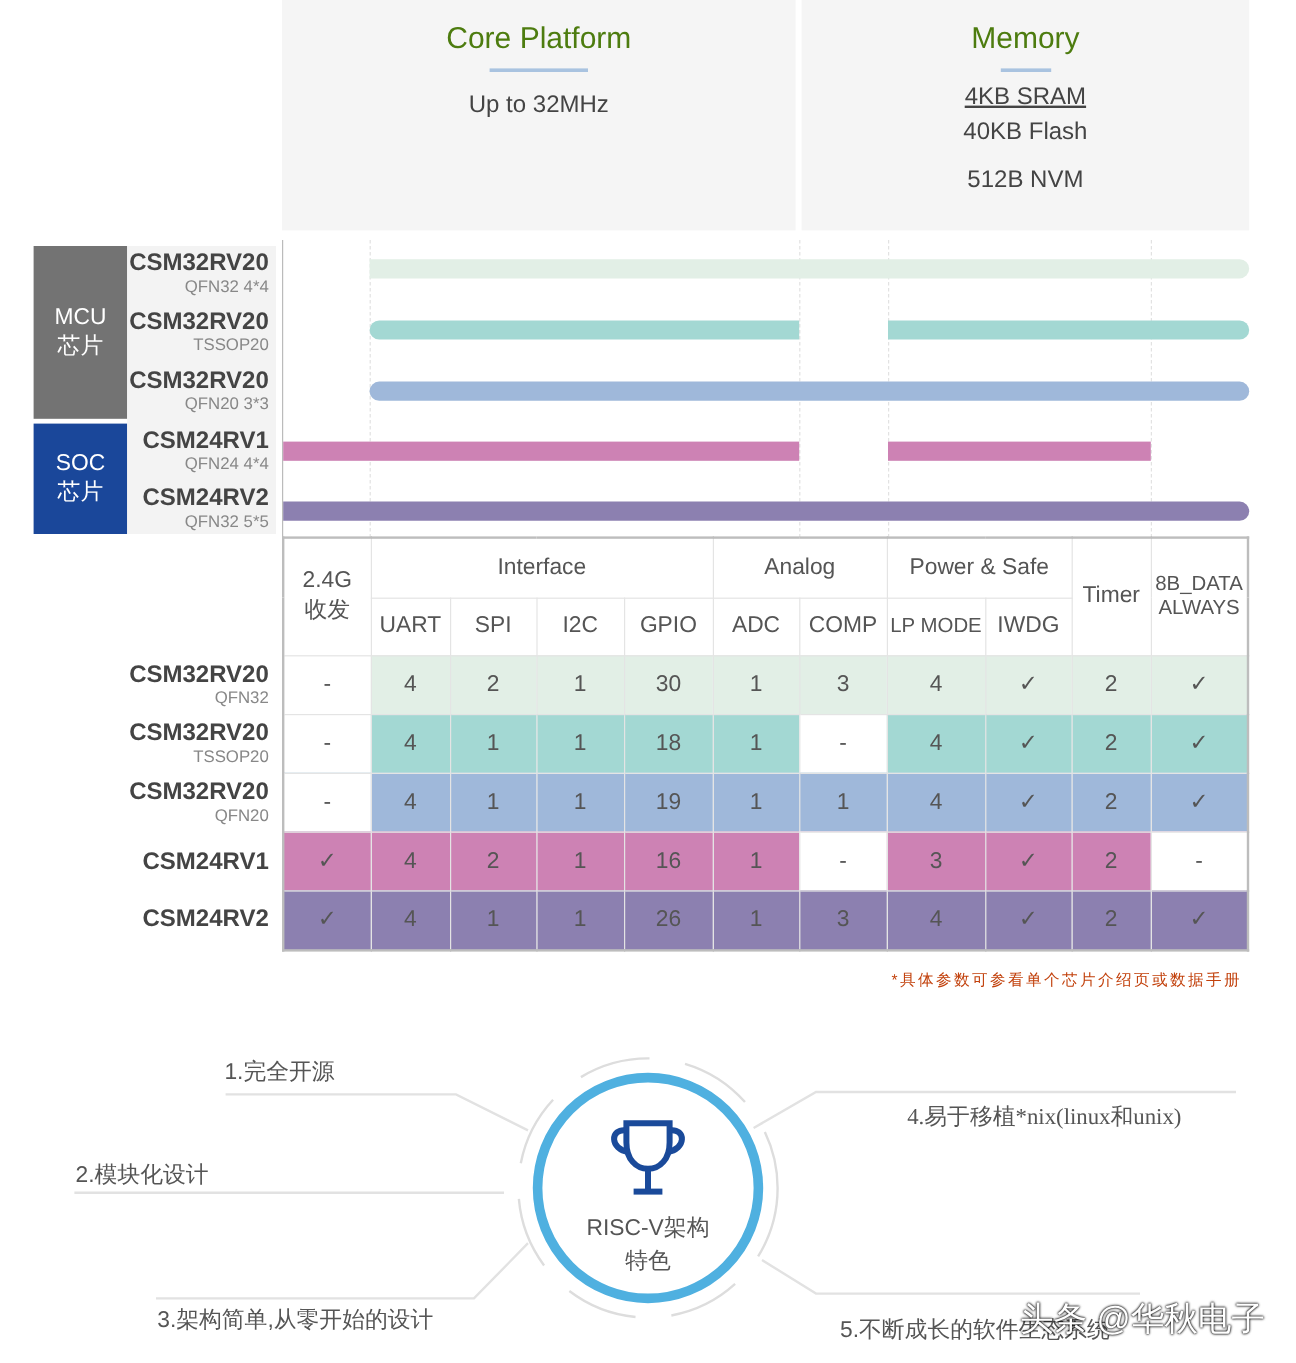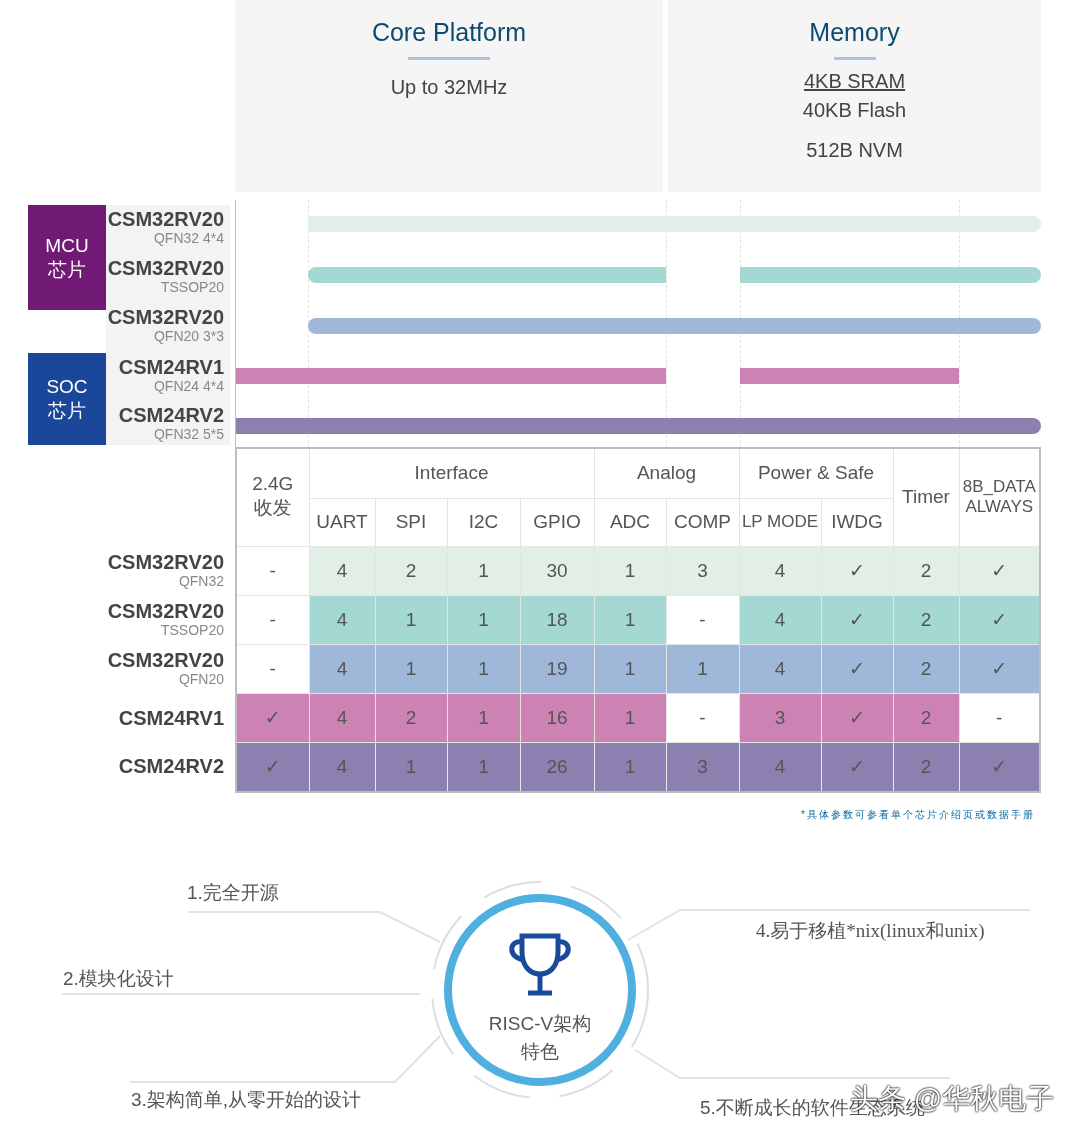--- a/index.html
+++ b/index.html
@@ -2,21 +2,21 @@
 <html><head>
 <meta charset="utf-8">
 <style>
   html, body { margin:0; padding:0; background:#ffffff; }
   body { width:1080px; height:1136px; position:relative; overflow:hidden;
          font-family:"Liberation Sans","DejaVu Sans",sans-serif; color:#444; }
   .abs { position:absolute; }
 
   
   .panel { position:absolute; top:0; height:192px; background:#f5f5f5; text-align:center; }
-  .panel-title { font-size:25px; color:#0c4a6e; margin-top:18px; font-weight:normal; }
+  .panel-title { font-size:25px; color:#4d7c0f; margin-top:18px; font-weight:normal; }
   .panel-rule { width:82px; height:3px; background:#a9c3e0; margin:10px auto 0; }
   .panel-line { font-size:20px; color:#444; }
 
   
   .group { position:absolute; left:28px; width:78px; color:#fff; font-size:19px;
            display:flex; align-items:center; justify-content:center; text-align:center; line-height:24px; }
   .chip-name-col { position:absolute; left:106px; width:124px; background:#f3f3f3; }
   .chip { position:absolute; right:6px; text-align:right; }
   .chip-name { font-size:20px; font-weight:bold; color:#444; line-height:22px; }
   .chip-pkg { font-size:14px; color:#888; line-height:16px; }
@@ -30,42 +30,42 @@
   
   table.spec { position:absolute; left:235px; top:447px; border-collapse:collapse;
                border:2px solid #bdbdbd; }
   table.spec td, table.spec th { border:1px solid #e4e4e4; text-align:center; padding:0;
                font-weight:normal; color:#555; }
   table.spec th { font-size:19px; background:#fff; }
   table.spec td { font-size:19px; height:48px; }
   .rowlabel { position:absolute; right:856px; text-align:right; }
   .check { font-size:26px; color:#444; }
 
-  .note { position:absolute; right:45px; top:808px; font-size:10px; color:#0369a1; letter-spacing:2px; }
+  .note { position:absolute; right:45px; top:808px; font-size:13px; color:#c2410c; letter-spacing:2px; }
 
   
   .feat { position:absolute; font-size:19px; color:#555;text-align:center; }
 </style>
 </head>
 <body>
 
 <div class="panel" style="left:235px;width:428px;">
   <div class="panel-title">Core Platform</div>
   <div class="panel-rule"></div>
   <div class="panel-line" style="margin-top:16px;">Up to 32MHz</div>
 </div>
 <div class="panel" style="left:668px;width:373px;">
   <div class="panel-title">Memory</div>
   <div class="panel-rule" style="width:42px"></div>
   <div class="panel-line" style="margin-top:10px;text-decoration:underline;">4KB SRAM</div>
   <div class="panel-line" style="margin-top:6px;">40KB Flash</div>
   <div class="panel-line" style="margin-top:17px;">512B NVM</div>
 </div>
 
-<div class="group" style="top:205px;height:105px;background:#701a75;">
+<div class="group" style="top:205px;height:144px;background:#737373;">
   <div>
       <div>MCU</div>
       <div>芯片</div>
     </div>
 </div>
 <div class="group" style="top:353px;height:92px;background:#1a479a;">
   <div>
       <div>SOC</div>
       <div>芯片</div>
     </div>

